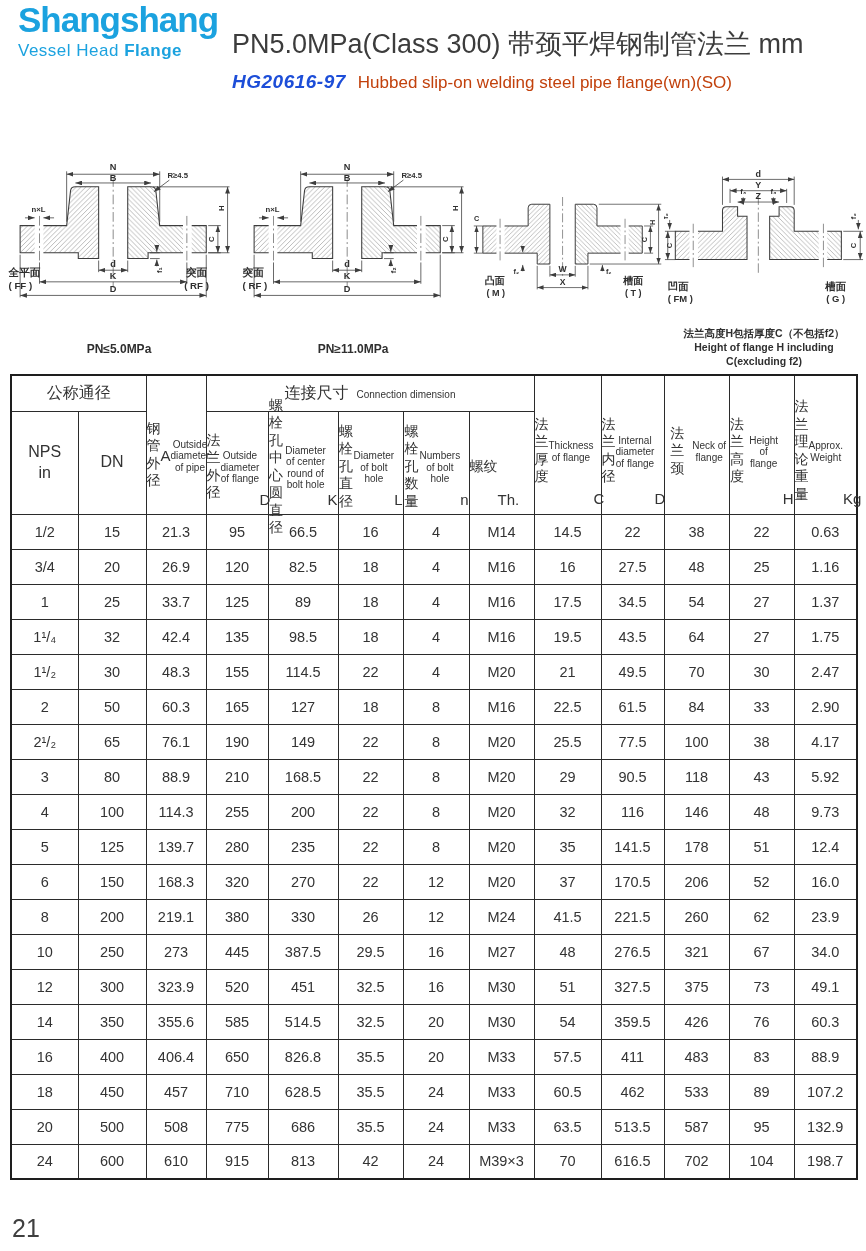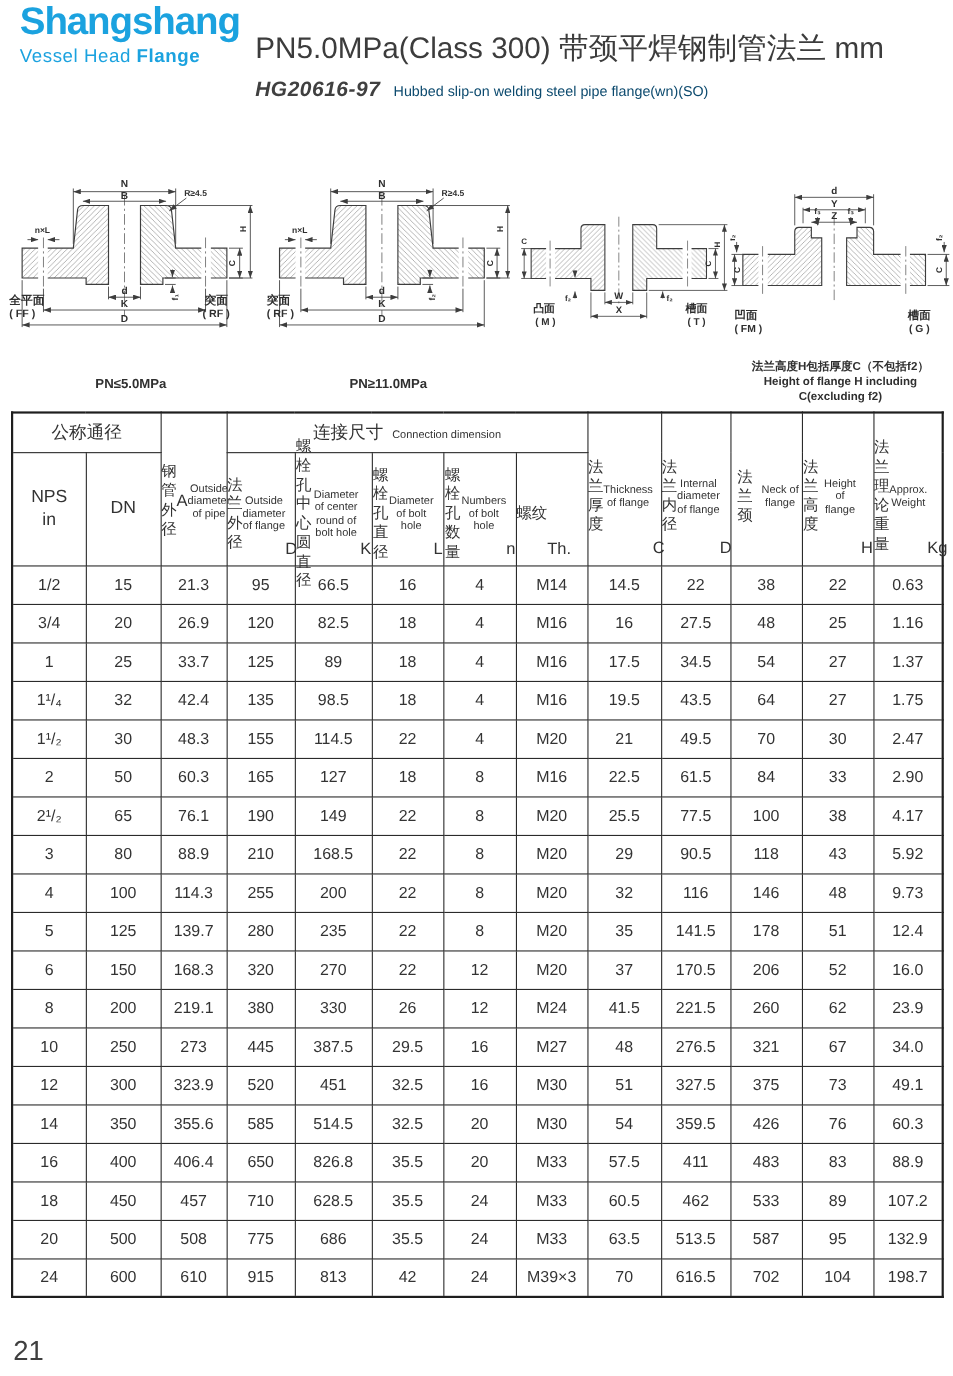--- a/index.html
+++ b/index.html
@@ -6,22 +6,22 @@
   #page{position:relative;width:866px;height:1251px;background:#fff;overflow:hidden;
         font-family:"Liberation Sans","DejaVu Sans",sans-serif;color:#3a3a3a;}
   
   #logo{position:absolute;left:18px;top:2px;width:210px;}
   .brand-name{font-size:35px;font-weight:bold;color:#1ba2df;letter-spacing:-1px;line-height:1.05;}
   .brand-tag{font-size:17px;color:#1ba2df;letter-spacing:.5px;margin-top:2px;}
   .brand-tag b{font-weight:bold;}
   #title-block{position:absolute;left:232px;top:26px;width:630px;}
   .page-title{font-size:27px;color:#3c3c3c;letter-spacing:0;}
   .page-sub{margin-top:9px;display:flex;align-items:baseline;gap:12px;}
-  .std-code{font-size:19px;font-weight:bold;font-style:italic;color:#404040;letter-spacing:.5px;}
-  .sub-en{font-size:13px;color:#0c4a6e;}
+  .std-code{font-size:19px;font-weight:bold;font-style:italic;color:#1d4ed8;letter-spacing:.5px;}
+  .sub-en{font-size:17px;color:#c2410c;}
   
   .diag{position:absolute;}
   .diag svg{display:block;}
   .diag-caption{font-size:12px;font-weight:bold;color:#2f2f2f;text-align:center;margin-top:2px;}
   .diag-note{font-size:10.5px;font-weight:bold;color:#2f2f2f;text-align:center;line-height:1.35;margin-top:4px;white-space:pre-line;}
   svg text{fill:#2f2f2f;font-family:"Liberation Sans","DejaVu Sans",sans-serif;}
   .dimtxt{font-size:9.5px;font-weight:bold;}
   .dimsml{font-size:8px;font-weight:bold;}
   .facecn{font-size:11px;font-weight:bold;}
   .faceen{font-size:10px;font-weight:bold;}

